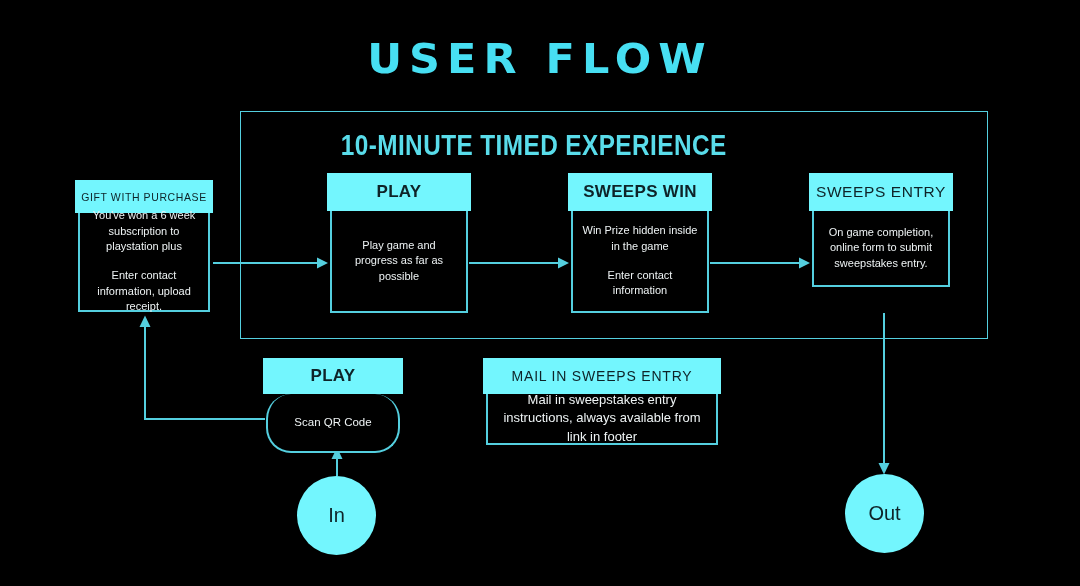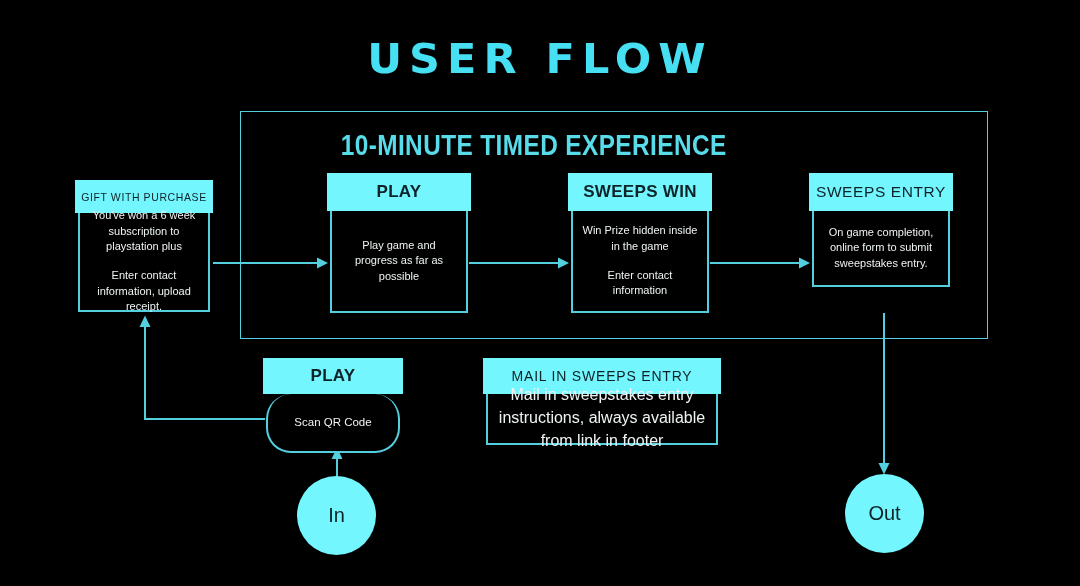--- a/index.html
+++ b/index.html
@@ -102,21 +102,21 @@
   #n-play .bd    { height: 102px; }
   #n-instant { left: 568px; top: 173px; width: 144px; }
   #n-instant .bd { height: 102px; }
   #n-sweeps  { left: 809px; top: 173px; width: 144px; }
   #n-sweeps .bd  { height: 76px; }
   #n-start   { left: 263px; top: 358px; width: 140px; }
   #n-start .bd   { height: 59px; font-size: 11.5px; border-radius: 25px; }
   #n-start .bd p { font-size: 11.5px; }
   #n-mail    { left: 483px; top: 358px; width: 238px; }
   #n-mail .bd    { height: 51px; }
-  #n-mail .bd p  { font-size: 16px; }
+  #n-mail .bd p  { font-size: 13px; }
 
   
   .terminal {
     position: absolute;
     width: 79px; height: 79px;
     border-radius: 50%;
     background: var(--accent-fill);
     color: var(--header-text);
     display: flex; align-items: center; justify-content: center;
     font-size: 20px;

